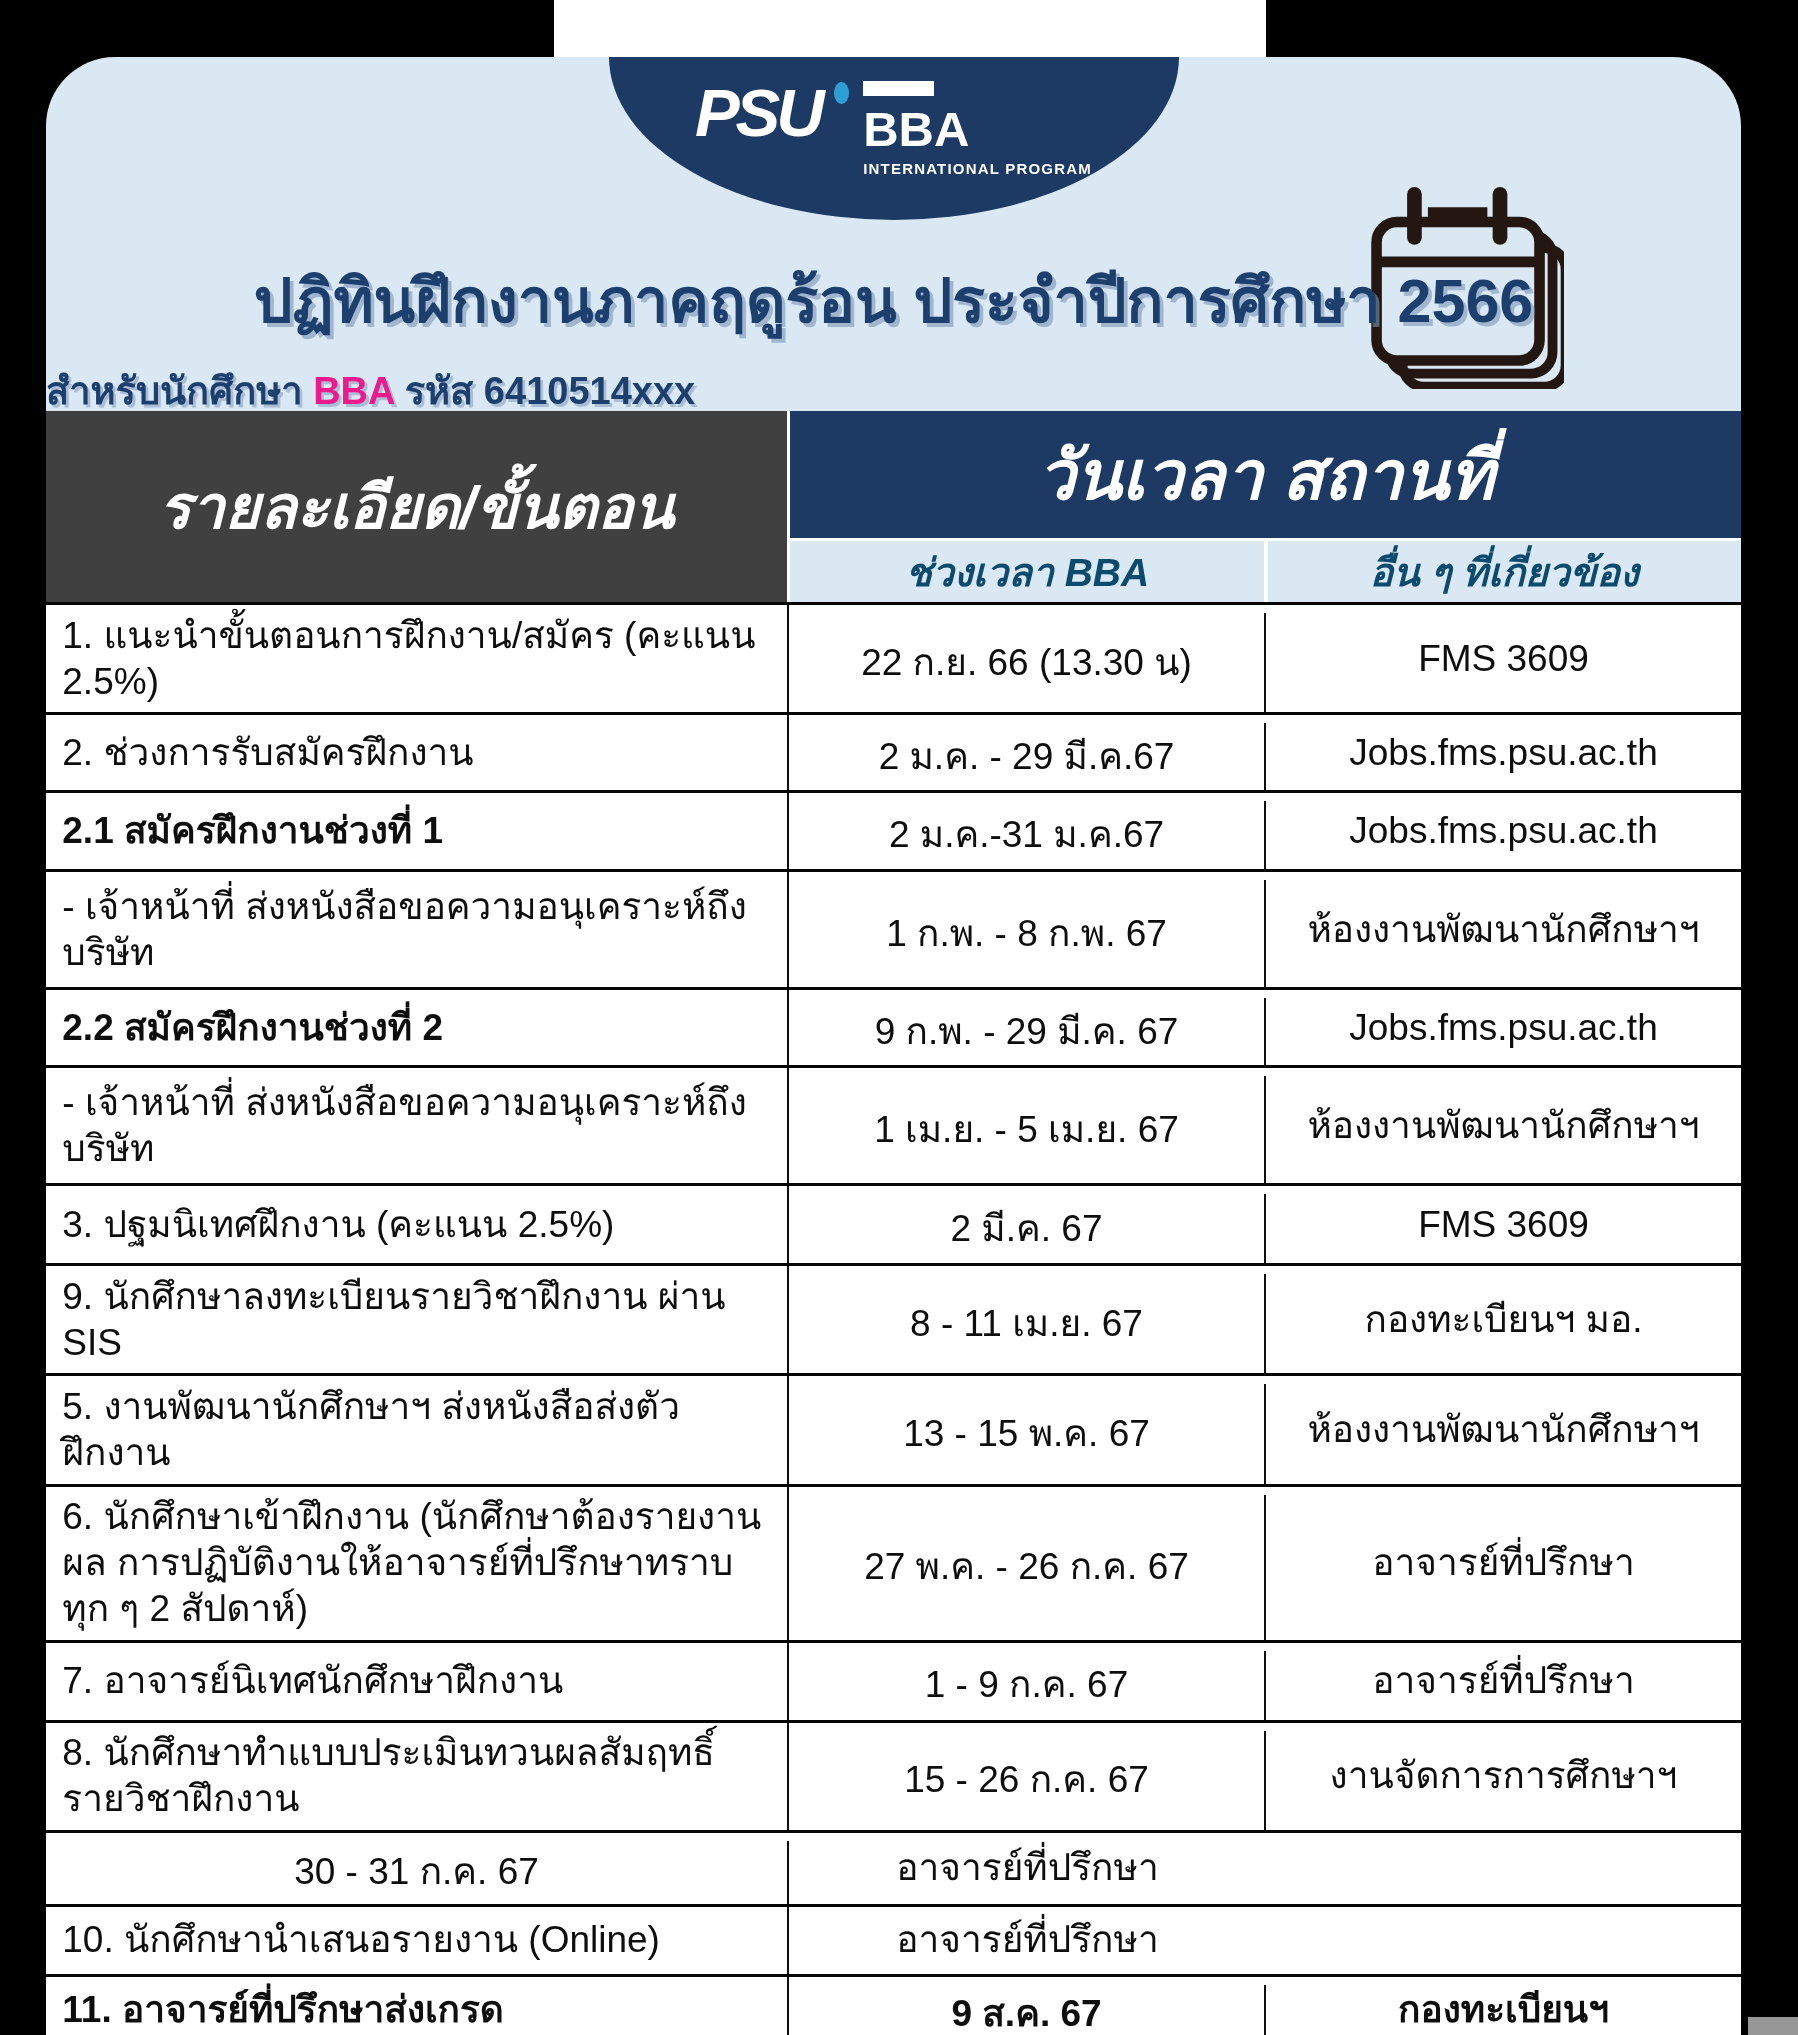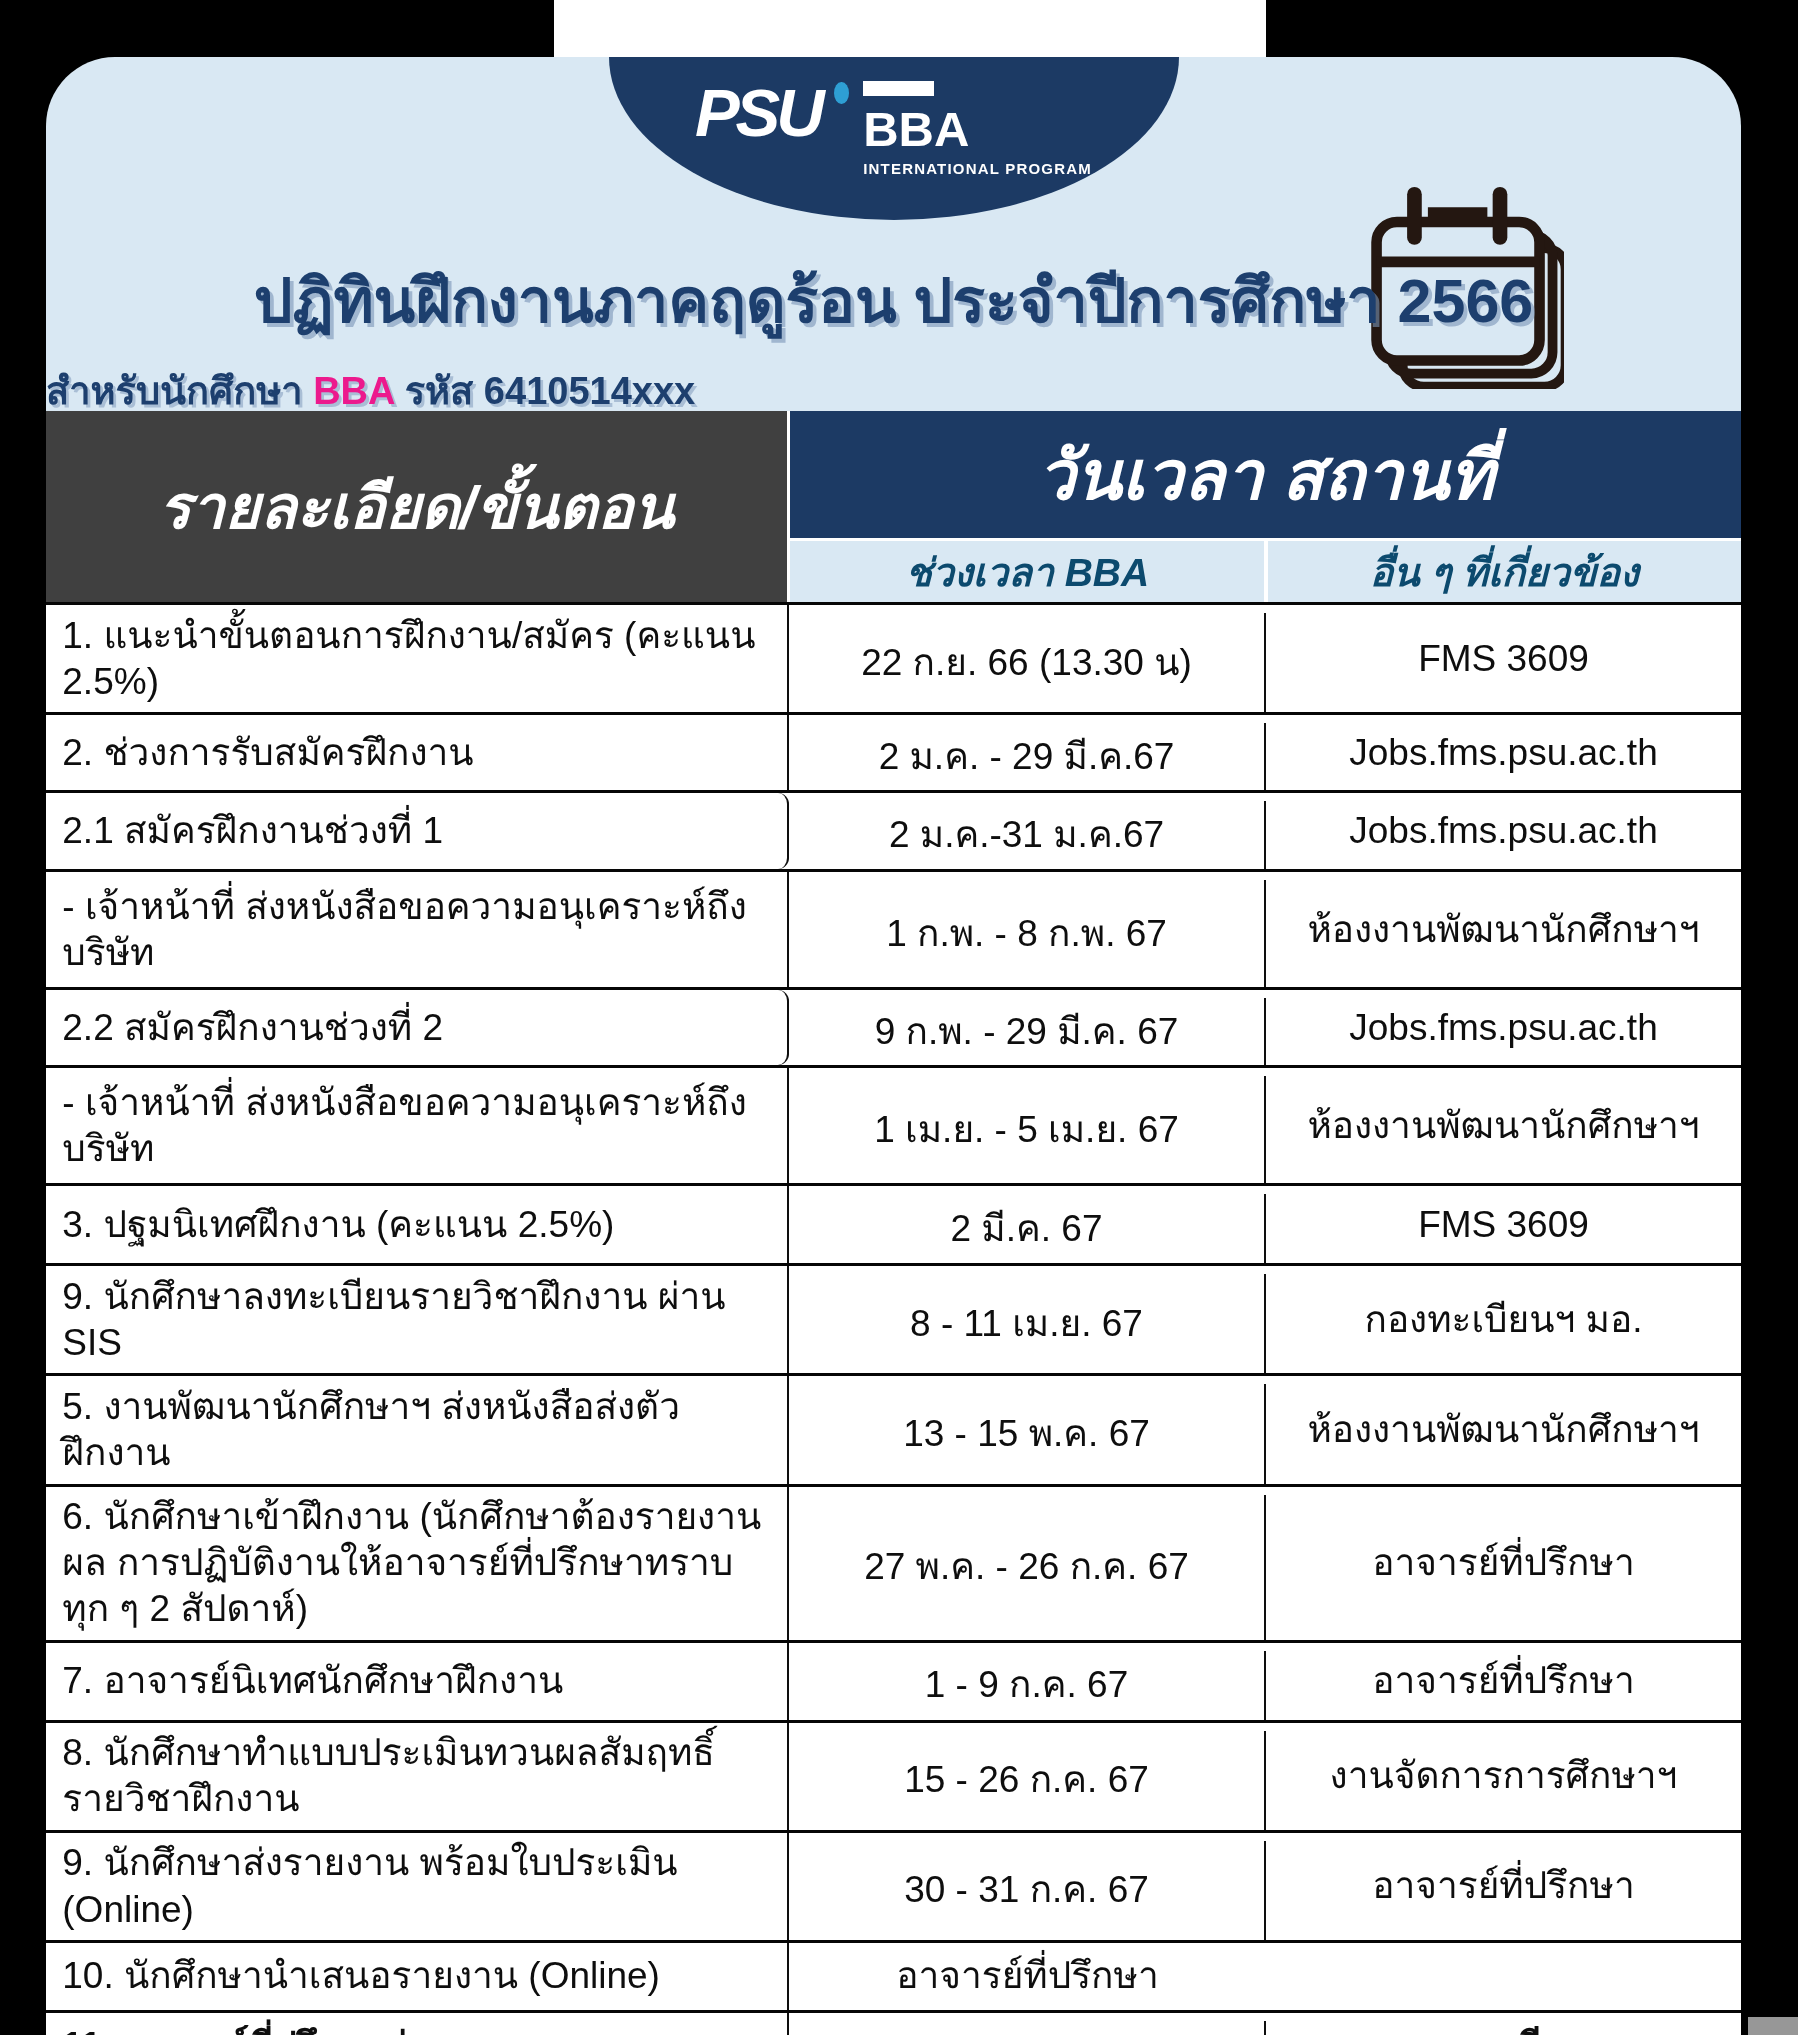--- a/index.html
+++ b/index.html
@@ -51,21 +51,21 @@
              display:flex; align-items:center; justify-content:center; }
 
   .tbody { border-top:3.7px solid #060606; }
   .t-row { display:grid; grid-template-columns:743px 477px auto; background:#fff;
            border-bottom:3.7px solid #060606; box-sizing:border-box; }
   .c { display:flex; align-items:center; font-size:37px; color:#0e0e0e; line-height:1.25; box-sizing:border-box; }
   .c.detail { justify-content:flex-start; text-align:left; padding:7.3px 16.3px 7.3px 16.3px; border-right:2px solid #0e0e0e; }
   .c.mid    { justify-content:center; text-align:center; padding:4.1px 8.1px; border-right:2px solid #0e0e0e;margin-top:8px; }
   .c.place  { justify-content:center; text-align:center; padding:4.1px 8.1px; }
   .t-row.b .c { font-weight:bold; }
-  .t-row.bd .c.detail { font-weight:normal;border-radius:11px; }
+  .t-row.bd .c.detail { font-weight:bold; }
 
   .rh0{min-height:74px}.rh1{min-height:78px}.rh2{min-height:79px}.rh3{min-height:118px}
   .rh4{min-height:78px}.rh5{min-height:118px}.rh6{min-height:80px}.rh7{min-height:80px}
   .rh8{min-height:71px}.rh9{min-height:153px}.rh10{min-height:80px}.rh11{min-height:101px}
   .rh12{min-height:74px}.rh13{min-height:70px}.rh14{min-height:70px}
 </style>
 </head>
 <body>
 
 <div class="canvas">
@@ -164,21 +164,20 @@
           <div class="c detail">7. อาจารย์นิเทศนักศึกษาฝึกงาน</div>
           <div class="c mid">1 - 9 ก.ค. 67</div>
           <div class="c place">อาจารย์ที่ปรึกษา</div>
         </div>
         <div class="t-row rh11">
           <div class="c detail">8. นักศึกษาทำแบบประเมินทวนผลสัมฤทธิ์รายวิชาฝึกงาน</div>
           <div class="c mid">15 - 26 ก.ค. 67</div>
           <div class="c place">งานจัดการการศึกษาฯ</div>
         </div>
         <div class="t-row rh12">
-          <div class="c detail">9. นักศึกษาส่งรายงาน พร้อมใบประเมิน (Online)</div>
           <div class="c mid">30 - 31 ก.ค. 67</div>
           <div class="c place">อาจารย์ที่ปรึกษา</div>
         </div>
         <div class="t-row rh13">
           <div class="c detail">10. นักศึกษานำเสนอรายงาน (Online)</div>
           <div class="c place">อาจารย์ที่ปรึกษา</div>
         </div>
         <div class="t-row rh14 b">
           <div class="c detail">11. อาจารย์ที่ปรึกษาส่งเกรด</div>
           <div class="c mid">9 ส.ค. 67</div>

